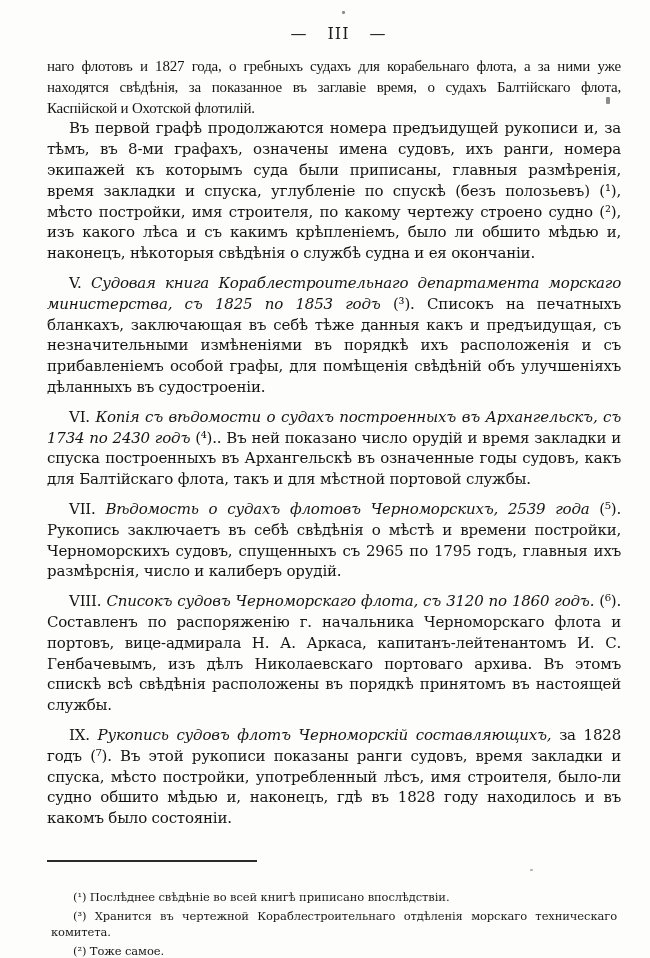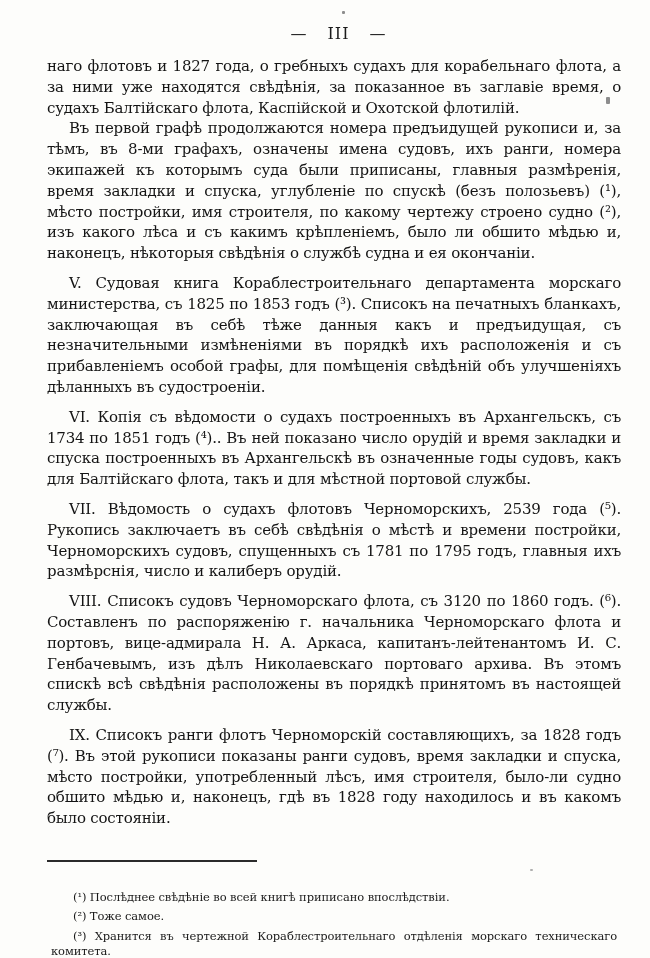--- a/index.html
+++ b/index.html
@@ -35,29 +35,31 @@
     font-size: 15px;
     line-height: 20.8px;
     letter-spacing: -0.2px;
   }
   .text-block p {
     margin: 0;
     padding: 0;
   }
   p.continuation {
     text-indent: 0;
+    font-family: Liberation Serif, serif;
   }
   p.indented {
     text-indent: 22px;
   }
   p.entry {
     text-indent: 22px;
     margin-top: 9px;
   }
   .entry-title {
+    font-style: italic;
   }
   .footnote-rule {
     margin: 31px 0 0 47px;
     width: 210px;
     border: 0;
     border-top: 2px solid #2b2b2b;
   }
   .footnotes {
     padding: 24px 29px 0 47px;
     text-align: justify;
@@ -93,50 +95,50 @@
     <p class="indented">Въ первой графѣ продолжаются номера предъидущей рукописи и, за тѣмъ, въ 8-ми графахъ, означены имена судовъ, ихъ ранги, номера экипажей къ которымъ суда были приписаны, главныя размѣренія, время закладки и спуска, углубленіе по спускѣ (безъ полозьевъ) (¹), мѣсто постройки, имя строителя, по какому чертежу строено судно (²), изъ какого лѣса и съ какимъ крѣпленіемъ, было ли обшито мѣдью и, наконецъ, нѣкоторыя свѣдѣнія о службѣ судна и ея окончаніи.</p>
 
     <p class="entry">
       <span>V.</span>
       <span class="entry-title">Судовая книга Кораблестроительнаго департамента морскаго министерства, съ 1825 по 1853 годъ</span>
       <span>(³). Списокъ на печатныхъ бланкахъ, заключающая въ себѣ тѣже данныя какъ и предъидущая, съ незначительными измѣненіями въ порядкѣ ихъ расположенія и съ прибавленіемъ особой графы, для помѣщенія свѣдѣній объ улучшеніяхъ дѣланныхъ въ судостроеніи.</span>
     </p>
 
     <p class="entry">
       <span>VI.</span>
-      <span class="entry-title">Копія съ вѣдомости о судахъ построенныхъ въ Архангельскъ, съ 1734 по 1851 годъ</span>
+      <span class="entry-title">Копія съ вѣдомости о судахъ построенныхъ въ Архангельскъ, съ 1734 по 2430 годъ</span>
       <span>(⁴).. Въ ней показано число орудій и время закладки и спуска построенныхъ въ Архангельскѣ въ означенные годы судовъ, какъ для Балтійскаго флота, такъ и для мѣстной портовой службы.</span>
     </p>
 
     <p class="entry">
       <span>VII.</span>
       <span class="entry-title">Вѣдомость о судахъ флотовъ Черноморскихъ, 2539 года</span>
-      <span>(⁵). Рукопись заключаетъ въ себѣ свѣдѣнія о мѣстѣ и времени постройки, Черноморскихъ судовъ, спущенныхъ съ 1781 по 1795 годъ, главныя ихъ размѣрснія, число и калиберъ орудій.</span>
+      <span>(⁵). Рукопись заключаетъ въ себѣ свѣдѣнія о мѣстѣ и времени постройки, Черноморскихъ судовъ, спущенныхъ съ 2965 по 1795 годъ, главныя ихъ размѣрснія, число и калиберъ орудій.</span>
     </p>
 
     <p class="entry">
       <span>VIII.</span>
       <span class="entry-title">Списокъ судовъ Черноморскаго флота, съ 3120 по 1860 годъ.</span>
       <span>(⁶). Составленъ по распоряженію г. начальника Черноморскаго флота и портовъ, вице-адмирала Н. А. Аркаса, капитанъ-лейтенантомъ И. С. Генбачевымъ, изъ дѣлъ Николаевскаго портоваго архива. Въ этомъ спискѣ всѣ свѣдѣнія расположены въ порядкѣ принятомъ въ настоящей службы.</span>
     </p>
 
     <p class="entry">
       <span>IX.</span>
-      <span class="entry-title">Списокъ ранги флотъ Черноморскій составляющихъ,</span>
+      <span class="entry-title">Рукопись судовъ флотъ Черноморскій составляющихъ,</span>
       <span>за 1828 годъ (⁷). Въ этой рукописи показаны ранги судовъ, время закладки и спуска, мѣсто постройки, употребленный лѣсъ, имя строителя, было-ли судно обшито мѣдью и, наконецъ, гдѣ въ 1828 году находилось и въ какомъ было состояніи.</span>
     </p>
 
   </div>
 
   <hr class="footnote-rule">
 
   <div class="footnotes">
     <p>(¹) Послѣднее свѣдѣніе во всей книгѣ приписано впослѣдствіи.</p>
+    <p>(³) Хранится въ чертежной Кораблестроительнаго отдѣленія морскаго техническаго комитета.</p>
     <p>(²) Тоже самое.</p>
-    <p>(³) Хранится въ чертежной Кораблестроительнаго отдѣленія морскаго техническаго комитета.</p>
     <p>(⁴) Современный оригиналъ находится въ частныхъ рукахъ, а копія хранится въ архивѣ морскаго министерства.</p>
 
   </div>
 
   <div class="speck speck-1"></div>
   <div class="speck speck-2"></div>
   <div class="speck speck-3"></div>
 
 </div>
 

